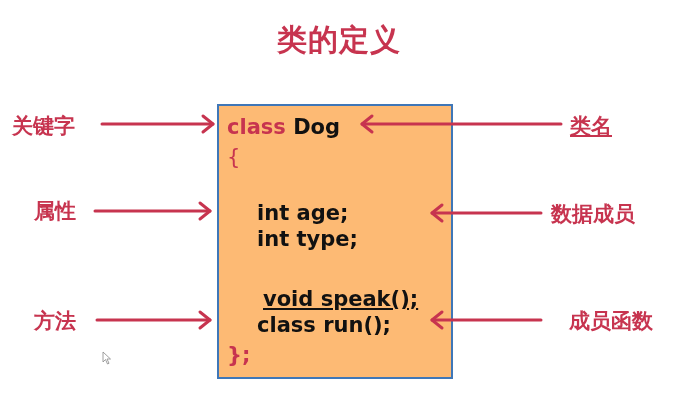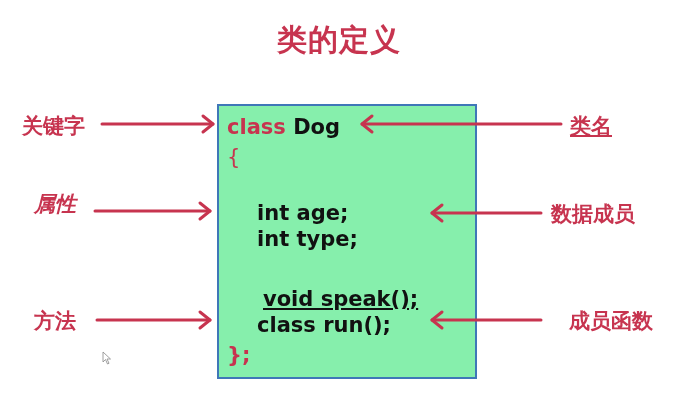--- a/index.html
+++ b/index.html
@@ -1,35 +1,35 @@
 <!DOCTYPE html>
 <html><head>
 <meta charset="utf-8">
 <style>
   html, body { margin: 0; padding: 0; }
   body { width: 678px; height: 402px; background: #ffffff; position: relative; overflow: hidden;
          font-family: "DejaVu Sans", "Liberation Sans", sans-serif; }
   .title { position: absolute; left: 0; width: 678px; top: 20px; text-align: center;
            font-size: 30px; font-weight: bold; color: #c7344f; letter-spacing: 1px; }
   .label { position: absolute; font-size: 21px; font-weight: bold; color: #c7344f; white-space: nowrap; }
-  .code-box { position: absolute; left: 217px; top: 104px; width: 260px; height: 275px;
-              border: 2px solid #3f77b8; box-sizing: border-box; background: #86efac; }
+  .code-box { position: absolute; left: 217px; top: 104px; width: 236px; height: 275px;
+              border: 2px solid #3f77b8; box-sizing: border-box; background: #fdba74; }
   .code-line { position: absolute; font-family: "DejaVu Sans", sans-serif; font-weight: bold;
                font-size: 21px; color: #111; white-space: pre; line-height: 26px; }
   .kw { color: #c7344f; }
   svg.arrows { position: absolute; left: 0; top: 0; }
   .cursor { position: absolute; left: 102px; top: 351px; }
 </style>
 </head>
 <body>
 
 <div class="title">类的定义</div>
 
-<div class="label" style="left:22px; top:112px;">关键字</div>
-<div class="label" style="left:34px; top:190px;font-style:italic;">属性</div>
+<div class="label" style="left:12px; top:112px;">关键字</div>
+<div class="label" style="left:34px; top:197px;">属性</div>
 <div class="label" style="left:34px; top:307px;">方法</div>
 
 <div class="label" style="left:570px; top:112px;text-decoration:underline;">类名</div>
 <div class="label" style="left:551px; top:200px;">数据成员</div>
 <div class="label" style="left:551px; top:307px;margin-left:18px;">成员函数</div>
 
 <div class="code-box">
   <div class="code-line" style="left:8px; top:8px;"><span class="kw">class</span> <span>Dog</span></div>
   <div class="code-line kw" style="left:8px; top:38px; font-weight:normal;">{</div>
   <div class="code-line" style="left:38px; top:94px;text-align:center;">int age;</div>

